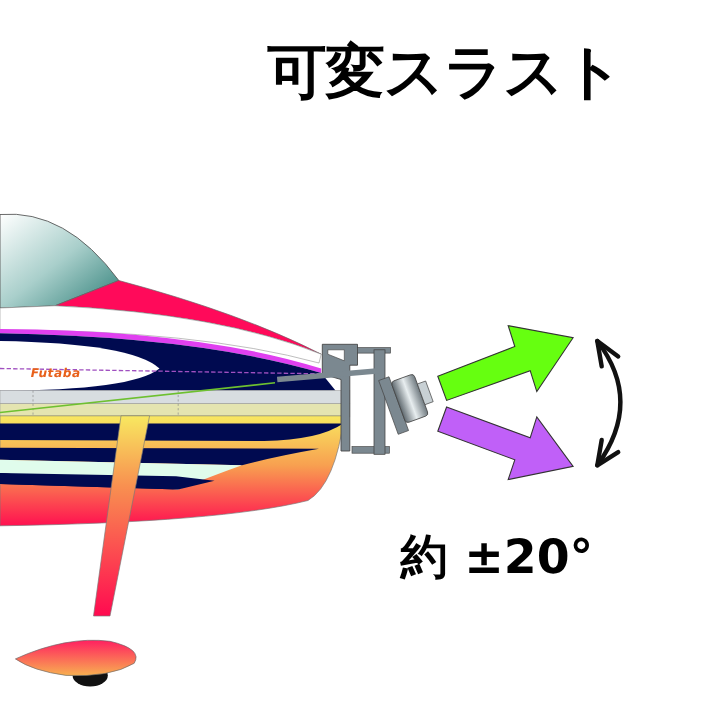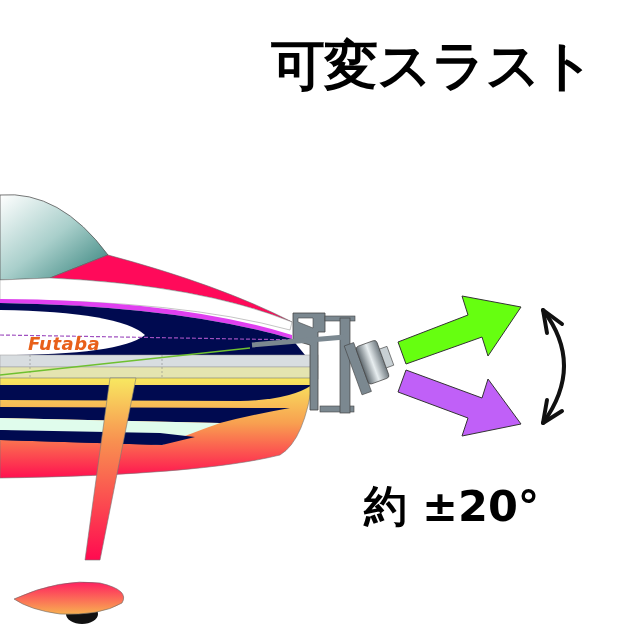--- a/index.html
+++ b/index.html
@@ -1,22 +1,22 @@
 <!DOCTYPE html>
 <html><head>
   <meta charset="utf-8">
   <style>
     html, body { margin:0; padding:0; background:#ffffff; }
     .stage { position:relative; width:640px; height:640px; overflow:hidden; background:#fff; font-family:"DejaVu Sans", sans-serif; }
     svg.art { position:absolute; left:0; top:0; }
     .t { position:absolute; color:#000; font-weight:bold; white-space:nowrap; font-family:"DejaVu Sans", sans-serif; }
-    .title1 { right:46px; top:30px; font-size:54px; letter-spacing:-1px; }
+    .title1 { right:74px; top:30px; font-size:54px; letter-spacing:-1px; }
     .title2 { right:58px; top:130px; font-size:54px; letter-spacing:-1px; }
     .angle { left:364px; top:478px; font-size:43px; }
-    .brand { position:absolute; left:28px; top:333px; font-size:18px; font-weight:bold; color:#e8601a; font-family:"DejaVu Sans", sans-serif; font-style:italic; letter-spacing:0.5px; }
+    .brand { position:absolute; left:28px; top:333px; font-size:11px; font-weight:bold; color:#e8601a; font-family:"DejaVu Sans", sans-serif; font-style:italic; letter-spacing:0.5px; }
   </style>
 </head>
 <body>
 
 <div class="stage">
   <svg class="art" width="640" height="640" viewBox="0 0 640 640">
     <defs>
       <linearGradient id="canopyG" x1="0" y1="0" x2="1" y2="1">
         <stop offset="0" stop-color="#ffffff"></stop>
         <stop offset="0.5" stop-color="#a9cfcb"></stop>

